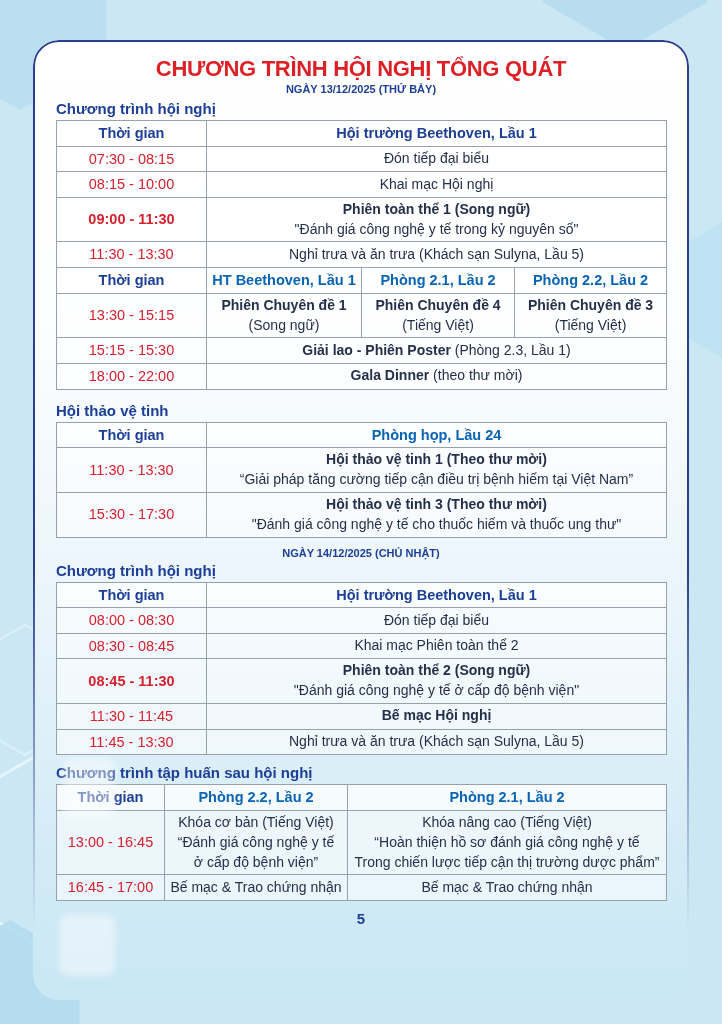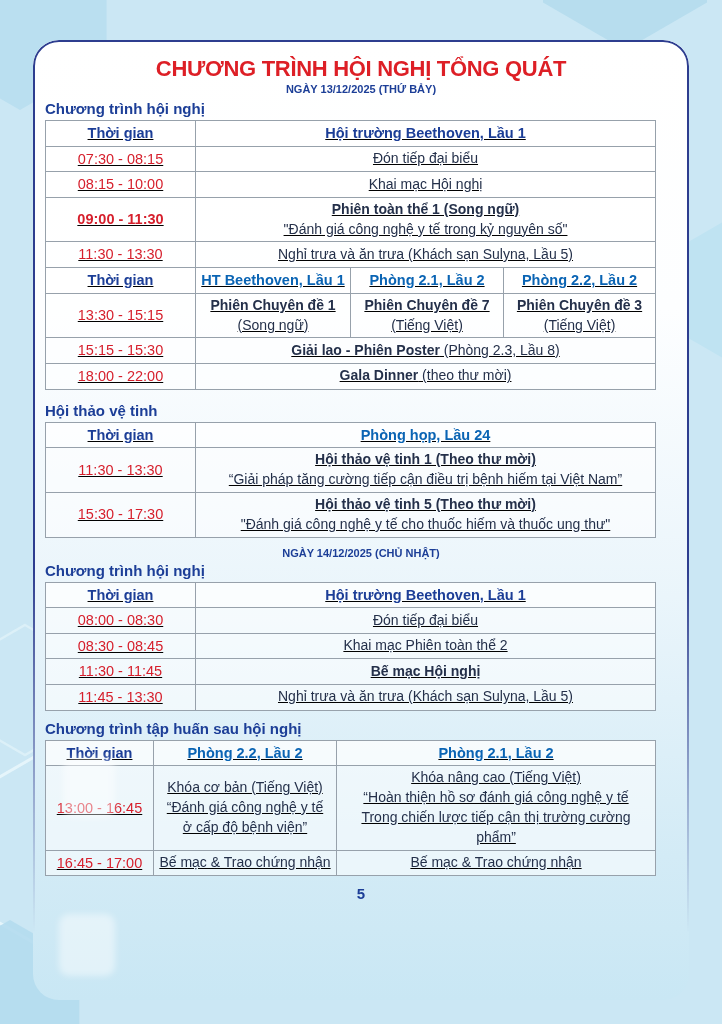--- a/index.html
+++ b/index.html
@@ -5,42 +5,42 @@
   html,body { margin:0; padding:0; }
   body {
     width:722px; height:1024px; position:relative; overflow:hidden;
     background:#cbe7f4;
     font-family:"Liberation Sans","DejaVu Sans",sans-serif;
   }
   .bg-svg { position:absolute; left:0; top:0; z-index:0; }
 
   .card {
     position:absolute; left:33px; top:40px; width:656px; height:960px;
-    border-radius:26px; box-sizing:border-box; padding:14px 12px 0; z-index:1;
+    border-radius:26px; box-sizing:border-box; padding:14px 23px 0; z-index:1;
     background:linear-gradient(180deg,#ffffff 0%,#fdfeff 28%,#eaf5fb 58%,#d3ebf6 85%,#c9e7f4 100%);
   }
   .card-border {
     position:absolute; inset:0; border:2px solid #2d3d8f; border-radius:26px; pointer-events:none;
     -webkit-mask-image:linear-gradient(180deg,#000 55%,transparent 93%);
     mask-image:linear-gradient(180deg,#000 55%,transparent 93%);
   }
   .wm { position:absolute; background:rgba(255,255,255,0.45); filter:blur(3px); border-radius:10px; }
   .wm1 { left:30px; top:718px; width:52px; height:60px; }
   .wm2 { left:26px; top:874px; width:56px; height:62px; }
 
   .title {
     margin:2px 0 1px; text-align:center; font-size:22px; font-weight:bold;
     color:#dd1f26; letter-spacing:-0.3px;
   }
   .date-heading { text-align:center; font-size:11px; font-weight:bold; color:#1c3e97; margin:1px 0 3px; }
   .section-label { font-size:15px; font-weight:bold; color:#1c3e97; margin:5px 0 3px; }
   .gap-sm { margin-top:12px; }
   .gap-md { margin-top:9px; }
 
-  table { border-collapse:collapse; width:610px; table-layout:fixed;text-decoration:underline; }
+  table { border-collapse:collapse; width:610px; table-layout:fixed; }
   td,th {
     border:1px solid #97a1ab; background:rgba(255,255,255,0.55);
     padding:2px 4px; text-align:center; vertical-align:middle;
     font-size:14px; color:#24304a; line-height:1.42;
   }
   th { color:#1c3e97; font-weight:bold; background:rgba(255,255,255,0.75); font-size:14.5px; }
   th.room { color:#0a64b4; }
   td.time { color:#d61f2c; font-size:14.5px; white-space:nowrap; }
   td.time.bold { font-weight:bold; }
   .b { font-weight:bold; }
@@ -107,31 +107,31 @@
       <th class="room">Phòng 2.1, Lầu 2</th>
       <th class="room">Phòng 2.2, Lầu 2</th>
     </tr>
     <tr>
       <td class="time">13:30 - 15:15</td>
       <td>
         <span class="ln b">Phiên Chuyên đề 1</span>
         <span class="ln">(Song ngữ)</span>
       </td>
       <td>
-        <span class="ln b">Phiên Chuyên đề 7</span>
+        <span class="ln b">Phiên Chuyên đề 4</span>
         <span class="ln">(Tiếng Việt)</span>
       </td>
       <td>
         <span class="ln b">Phiên Chuyên đề 3</span>
         <span class="ln">(Tiếng Việt)</span>
       </td>
     </tr>
     <tr>
       <td class="time">15:15 - 15:30</td>
-      <td colspan="3"><span class="b">Giải lao - Phiên Poster</span><span> (Phòng 2.3, Lầu 8)</span></td>
+      <td colspan="3"><span class="b">Giải lao - Phiên Poster</span><span> (Phòng 2.3, Lầu 1)</span></td>
     </tr>
     <tr>
       <td class="time">18:00 - 22:00</td>
       <td colspan="3"><span class="b">Gala Dinner</span><span> (theo thư mời)</span></td>
     </tr>
   </tbody>
     </table>
 
   <div class="section-label gap-sm">Hội thảo vệ tinh</div>
 
@@ -148,21 +148,21 @@
     <tr>
       <td class="time">11:30 - 13:30</td>
       <td>
         <span class="ln b">Hội thảo vệ tinh 1 (Theo thư mời)</span>
         <span class="ln">“Giải pháp tăng cường tiếp cận điều trị bệnh hiếm tại Việt Nam”</span>
       </td>
     </tr>
     <tr>
       <td class="time">15:30 - 17:30</td>
       <td>
-        <span class="ln b">Hội thảo vệ tinh 5 (Theo thư mời)</span>
+        <span class="ln b">Hội thảo vệ tinh 3 (Theo thư mời)</span>
         <span class="ln">"Đánh giá công nghệ y tế cho thuốc hiếm và thuốc ung thư"</span>
       </td>
     </tr>
   </tbody>
     </table>
 
   <div class="date-heading gap-md">NGÀY 14/12/2025 (CHỦ NHẬT)</div>
   <div class="section-label" style="margin-top:0;">Chương trình hội nghị</div>
 
   <table>
@@ -175,20 +175,27 @@
       <th>Thời gian</th>
       <th>Hội trường Beethoven, Lầu 1</th>
     </tr>
     <tr>
       <td class="time">08:00 - 08:30</td>
       <td>Đón tiếp đại biểu</td>
     </tr>
     <tr>
       <td class="time">08:30 - 08:45</td>
       <td>Khai mạc Phiên toàn thể 2</td>
+    </tr>
+    <tr>
+      <td class="time bold">08:45 - 11:30</td>
+      <td>
+        <span class="ln b">Phiên toàn thể 2 (Song ngữ)</span>
+        <span class="ln">"Đánh giá công nghệ y tế ở cấp độ bệnh viện"</span>
+      </td>
     </tr>
     <tr>
       <td class="time">11:30 - 11:45</td>
       <td class="b">Bế mạc Hội nghị</td>
     </tr>
     <tr>
       <td class="time">11:45 - 13:30</td>
       <td>Nghỉ trưa và ăn trưa (Khách sạn Sulyna, Lầu 5)</td>
     </tr>
   </tbody>
@@ -211,21 +218,21 @@
     <tr>
       <td class="time">13:00 - 16:45</td>
       <td>
         <span class="ln">Khóa cơ bản (Tiếng Việt)</span>
         <span class="ln">“Đánh giá công nghệ y tế</span>
         <span class="ln">ở cấp độ bệnh viện”</span>
       </td>
       <td>
         <span class="ln">Khóa nâng cao (Tiếng Việt)</span>
         <span class="ln">“Hoàn thiện hồ sơ đánh giá công nghệ y tế</span>
-        <span class="ln">Trong chiến lược tiếp cận thị trường cường phẩm”</span>
+        <span class="ln">Trong chiến lược tiếp cận thị trường dược phẩm”</span>
       </td>
     </tr>
     <tr>
       <td class="time">16:45 - 17:00</td>
       <td>Bế mạc &amp; Trao chứng nhận</td>
       <td>Bế mạc &amp; Trao chứng nhận</td>
     </tr>
   </tbody>
     </table>
 

